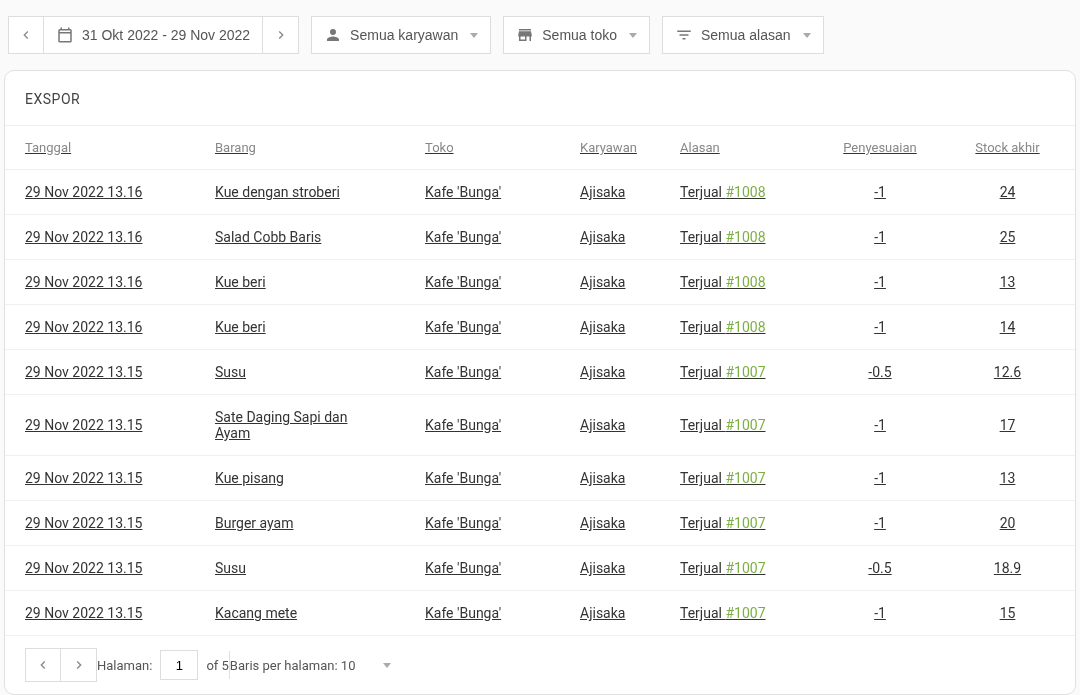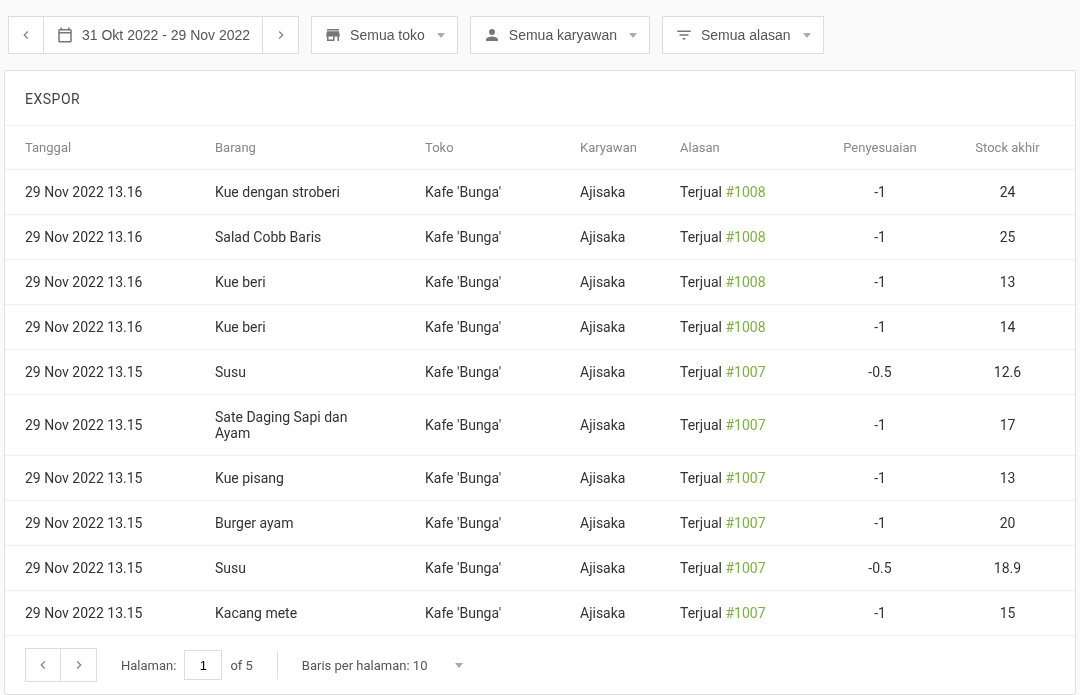--- a/index.html
+++ b/index.html
@@ -46,36 +46,37 @@
       border-left: 4px solid transparent;
       border-right: 4px solid transparent;
       border-top: 5px solid #aaa;
       margin-left: 4px;
     }
     .filter-btn { position: relative; }
 
     .card {
       background: #fff;
       border: 1px solid #e0e0e0;
-      border-radius: 2px;
+      border-radius: 10px;
       margin: 0 4px;
     }
     .card-header {
       padding: 20px 20px 18px 20px;
       border-bottom: 1px solid #eee;
     }
     .export {
       color: #444;
       font-size: 14px;
       letter-spacing: 0.5px;
     }
 
     .table {
       width: 100%;
       border-collapse: collapse;
+      text-decoration: underline;
     }
     .table th {
       text-align: left;
       font-weight: 400;
       color: #888;
       font-size: 13px;
       padding: 14px 20px;
       border-bottom: 1px solid #eee;
     }
     .table th.num, .table td.num { text-align: center; }
@@ -91,21 +92,20 @@
     .col-emp { width: 100px; }
     .col-reason { width: 160px; }
     .col-adj { width: 120px; }
     .col-stock { width: auto; }
     .reason-link { color: #7db043; cursor: pointer; }
 
     .footer {
       display: flex;
       align-items: center;
       padding: 12px 20px;
-      gap: 24px;
     }
     .pager-btns {
       display: flex;
     }
     .pager-btn {
       width: 36px; height: 34px;
       border: 1px solid #ddd;
       background: #fff;
       display: flex;
       align-items: center;
@@ -151,31 +151,31 @@
       </button>
       <button class="btn btn-arrow">
         <svg class="icon-svg-sm" viewBox="0 0 24 24">
             <path d="M8.59 16.59 10 18l6-6-6-6-1.41 1.41L13.17 12z"></path>
           </svg>
       </button>
     </div>
 
     <button class="btn filter-btn">
       <svg class="icon-svg" viewBox="0 0 24 24">
+          <path d="M12 12a4 4 0 1 0-4-4 4 4 0 0 0 4 4zm0 2c-2.67 0-8 1.34-8 4v2h16v-2c0-2.66-5.33-4-8-4z"></path>
+        </svg>
+      <span>Semua karyawan</span>
+      <span class="dropdown-caret"></span>
+    </button>
+
+    <button class="btn filter-btn">
+      <svg class="icon-svg" viewBox="0 0 24 24">
           <path d="M20 4H4v2h16V4zm1 10v-2l-1-5H4l-1 5v2h1v6h10v-6h4v6h2v-6h1zm-9 4H6v-4h6v4z"></path>
         </svg>
       <span>Semua toko</span>
-      <span class="dropdown-caret"></span>
-    </button>
-
-    <button class="btn filter-btn">
-      <svg class="icon-svg" viewBox="0 0 24 24">
-          <path d="M12 12a4 4 0 1 0-4-4 4 4 0 0 0 4 4zm0 2c-2.67 0-8 1.34-8 4v2h16v-2c0-2.66-5.33-4-8-4z"></path>
-        </svg>
-      <span>Semua karyawan</span>
       <span class="dropdown-caret"></span>
     </button>
 
     <button class="btn filter-btn">
       <svg class="icon-svg" viewBox="0 0 24 24">
           <path d="M3 6h18v2H3zm3 5h12v2H6zm4 5h4v2h-4z"></path>
         </svg>
       <span>Semua alasan</span>
       <span class="dropdown-caret"></span>
     </button>

